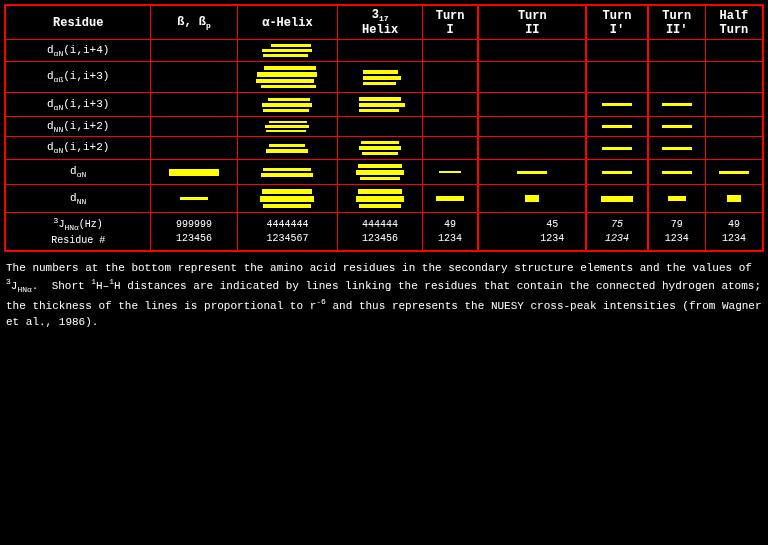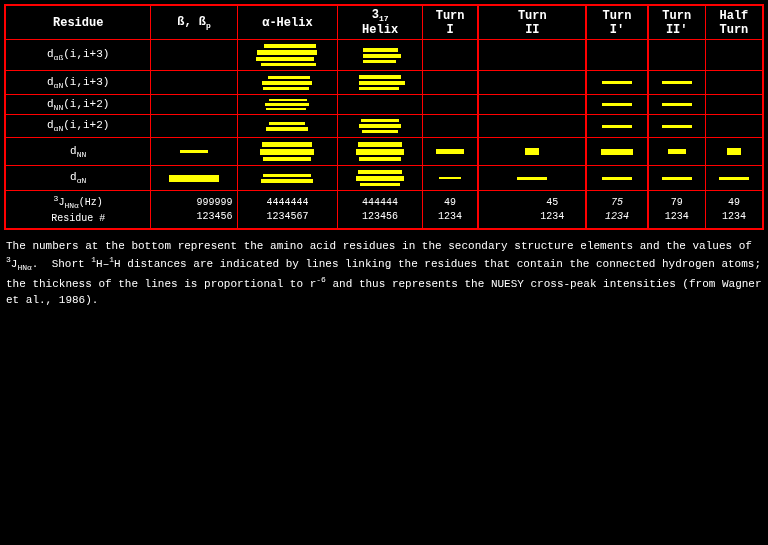--- a/index.html
+++ b/index.html
@@ -95,20 +95,37 @@
         <th>3<sub>17</sub><br>Helix</th>
         <th>Turn<br>I</th>
         <th class="col-turn-highlight">Turn<br>II</th>
         <th class="col-turn-highlight">Turn<br>I'</th>
         <th>Turn<br>II'</th>
         <th>Half<br>Turn</th>
       </tr>
     </thead>
     <tbody>
 
+      <tr>
+        <td class="col-distance dist-label">d<sub>αN</sub>(i,i+4)</td>
+        <td></td>
+        <td>
+          <div class="lines-container">
+            <span class="line line-short" style="width:40px; margin-left:8px;"></span>
+            <span class="line line-med" style="width:50px;"></span>
+            <span class="line" style="width:45px; margin-left:-4px;"></span>
+          </div>
+        </td>
+        <td></td>
+        <td></td>
+        <td class="col-turn-highlight"></td>
+        <td class="col-turn-highlight"></td>
+        <td></td>
+        <td></td>
+      </tr>
 
       <tr>
         <td class="col-distance dist-label">d<sub>αß</sub>(i,i+3)</td>
         <td></td>
         <td>
           <div class="lines-container">
             <span class="line" style="width:52px; height:4px; margin-left:6px;"></span>
             <span class="line" style="width:60px; height:5px;"></span>
             <span class="line" style="width:58px; height:4px; margin-left:-4px;"></span>
             <span class="line" style="width:55px; height:3px; margin-left:2px;"></span>
@@ -211,20 +228,67 @@
         </td>
         <td>
           <div class="lines-container">
             <span class="line" style="width:30px;"></span>
           </div>
         </td>
         <td></td>
       </tr>
 
       <tr>
+        <td class="col-distance dist-label">d<sub>αN</sub></td>
+        <td>
+          <div class="lines-container">
+            <span class="line" style="width:50px; height:7px;"></span>
+          </div>
+        </td>
+        <td>
+          <div class="lines-container">
+            <span class="line" style="width:48px; height:3px;"></span>
+            <span class="line" style="width:52px; height:4px;"></span>
+          </div>
+        </td>
+        <td>
+          <div class="lines-container">
+            <span class="line" style="width:44px; height:4px;"></span>
+            <span class="line" style="width:48px; height:5px;"></span>
+            <span class="line" style="width:40px; height:3px;"></span>
+          </div>
+        </td>
+        <td>
+          <div class="lines-container">
+            <span class="line" style="width:22px; height:2px;"></span>
+          </div>
+        </td>
+        <td class="col-turn-highlight">
+          <div class="lines-container">
+            <span class="line" style="width:30px; height:3px;"></span>
+          </div>
+        </td>
+        <td class="col-turn-highlight">
+          <div class="lines-container">
+            <span class="line" style="width:30px; height:3px;"></span>
+          </div>
+        </td>
+        <td>
+          <div class="lines-container">
+            <span class="line" style="width:30px; height:3px;"></span>
+          </div>
+        </td>
+        <td>
+          <div class="lines-container">
+            <span class="line" style="width:30px; height:3px;"></span>
+          </div>
+        </td>
+      </tr>
+
+      <tr>
         <td class="col-distance dist-label">d<sub>NN</sub></td>
         <td>
           <div class="lines-container">
             <span class="line" style="width:28px;"></span>
           </div>
         </td>
         <td>
           <div class="lines-container">
             <span class="line" style="width:50px; height:5px;"></span>
             <span class="line" style="width:54px; height:6px;"></span>
@@ -259,71 +323,24 @@
           </div>
         </td>
         <td>
           <div class="lines-container">
             <span class="line" style="width:14px; height:7px;"></span>
           </div>
         </td>
       </tr>
 
       <tr>
-        <td class="col-distance dist-label">d<sub>αN</sub></td>
-        <td>
-          <div class="lines-container">
-            <span class="line" style="width:50px; height:7px;"></span>
-          </div>
-        </td>
-        <td>
-          <div class="lines-container">
-            <span class="line" style="width:48px; height:3px;"></span>
-            <span class="line" style="width:52px; height:4px;"></span>
-          </div>
-        </td>
-        <td>
-          <div class="lines-container">
-            <span class="line" style="width:44px; height:4px;"></span>
-            <span class="line" style="width:48px; height:5px;"></span>
-            <span class="line" style="width:40px; height:3px;"></span>
-          </div>
-        </td>
-        <td>
-          <div class="lines-container">
-            <span class="line" style="width:22px; height:2px;"></span>
-          </div>
-        </td>
-        <td class="col-turn-highlight">
-          <div class="lines-container">
-            <span class="line" style="width:30px; height:3px;"></span>
-          </div>
-        </td>
-        <td class="col-turn-highlight">
-          <div class="lines-container">
-            <span class="line" style="width:30px; height:3px;"></span>
-          </div>
-        </td>
-        <td>
-          <div class="lines-container">
-            <span class="line" style="width:30px; height:3px;"></span>
-          </div>
-        </td>
-        <td>
-          <div class="lines-container">
-            <span class="line" style="width:30px; height:3px;"></span>
-          </div>
-        </td>
-      </tr>
-
-      <tr>
         <td class="col-distance" style="font-size:10px; line-height:1.4;">
           <sup>3</sup>J<sub>HNα</sub>(Hz)<br>Residue #
         </td>
-        <td style="font-size:10px; line-height:1.4;text-align:right;">999999<br>123456</td>
+        <td style="font-size:10px; line-height:1.4;">999999<br>123456</td>
         <td style="font-size:10px; line-height:1.4;">4444444<br>1234567</td>
         <td style="font-size:10px; line-height:1.4;">444444<br>123456</td>
         <td style="font-size:10px; line-height:1.4;">49<br>1234</td>
         <td class="col-turn-highlight" style="font-size:10px; line-height:1.4;padding-left:44px;">45<br>1234</td>
         <td class="col-turn-highlight" style="font-size:10px; line-height:1.4;font-style:italic;">75<br>1234</td>
         <td style="font-size:10px; line-height:1.4;">79<br>1234</td>
         <td style="font-size:10px; line-height:1.4;">49<br>1234</td>
       </tr>
     </tbody>
   </table>

